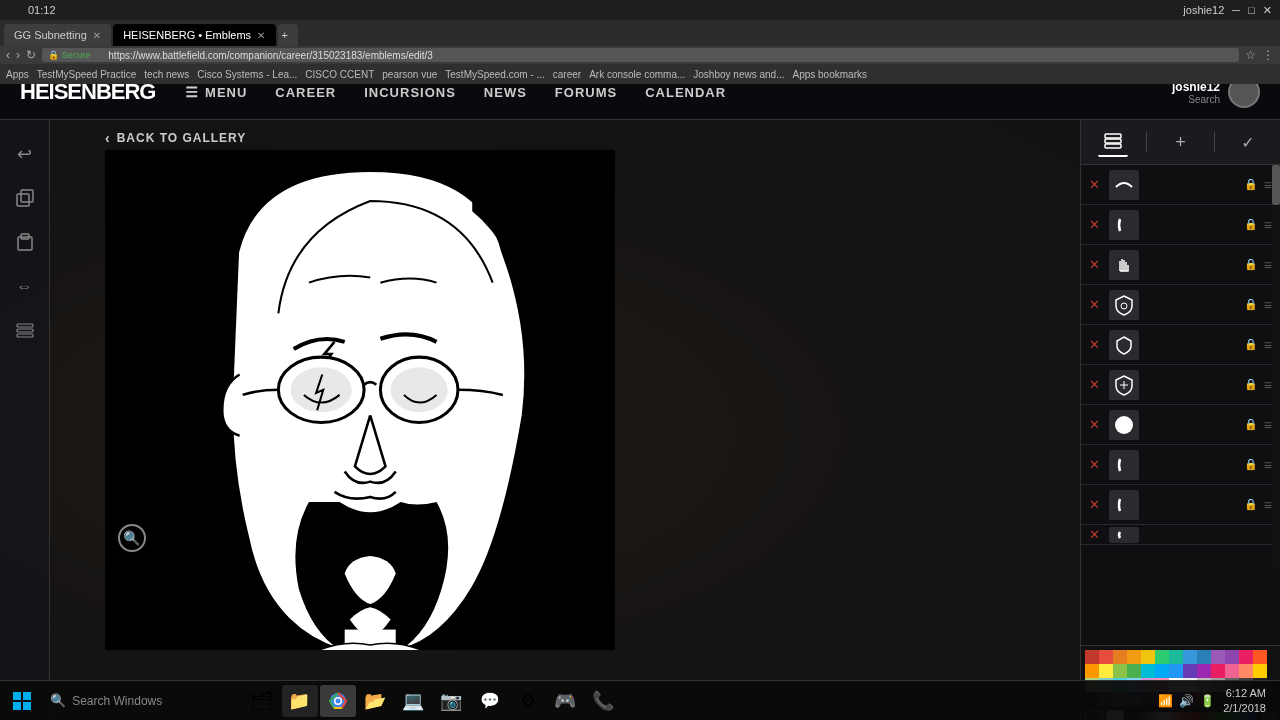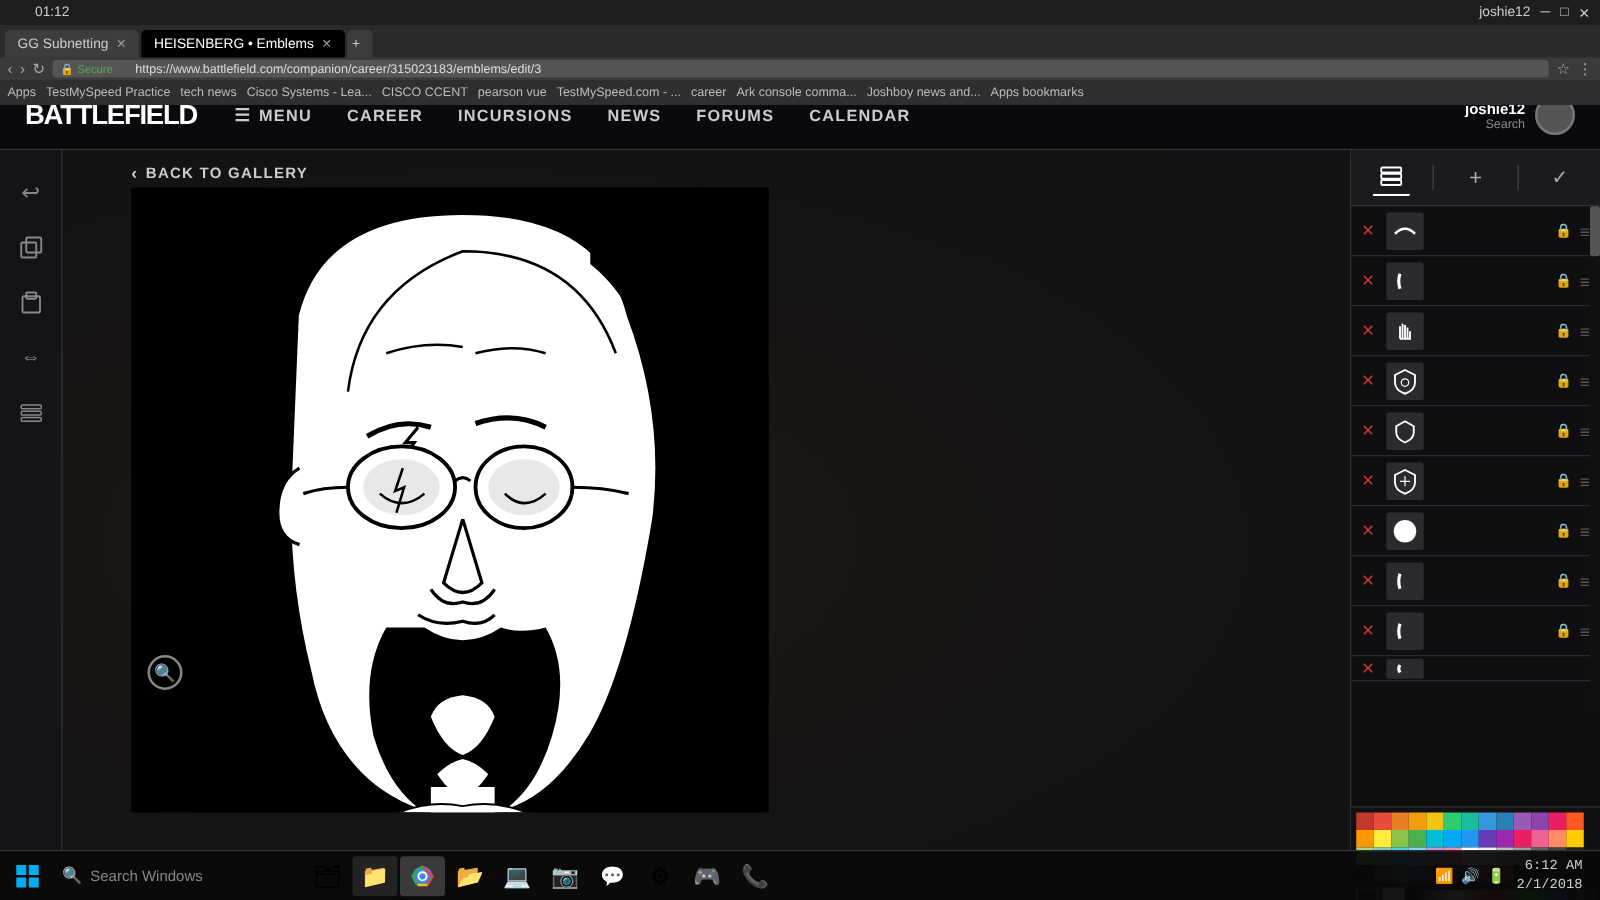--- a/index.html
+++ b/index.html
@@ -447,21 +447,20 @@
       display: flex;
       align-items: center;
       gap: 8px;
       padding-right: 8px;
     }
     .taskbar-time {
       font-size: 11px;
       color: #ccc;
       text-align: right;
       line-height: 1.3;
-      font-family: Liberation Mono, monospace;
     }
     .taskbar-icons { display: flex; gap: 6px; }
     .taskbar-icon { color: #ccc; font-size: 12px; }
   </style>
 </head>
 <body>
 
 <div class="bg-overlay"></div>
 
 <div class="browser-chrome">
@@ -509,21 +508,21 @@
     <span class="bookmark-item">career</span>
     <span class="bookmark-item">Ark console comma...</span>
     <span class="bookmark-item">Joshboy news and...</span>
     <span class="bookmark-item">Apps bookmarks</span>
   </div>
 </div>
 
 <div class="app-container">
 
   <div class="top-nav">
-    <div class="bf-logo">BATTLEFIELD</div>
+    <div class="bf-logo">HEISENBERG</div>
     <div class="nav-menu">
       <div class="nav-item menu">
         <span class="nav-hamburger">☰</span>
         <span>MENU</span>
       </div>
       <div class="nav-item">
         <span>CAREER</span>
       </div>
       <div class="nav-item">
         <span>INCURSIONS</span>

